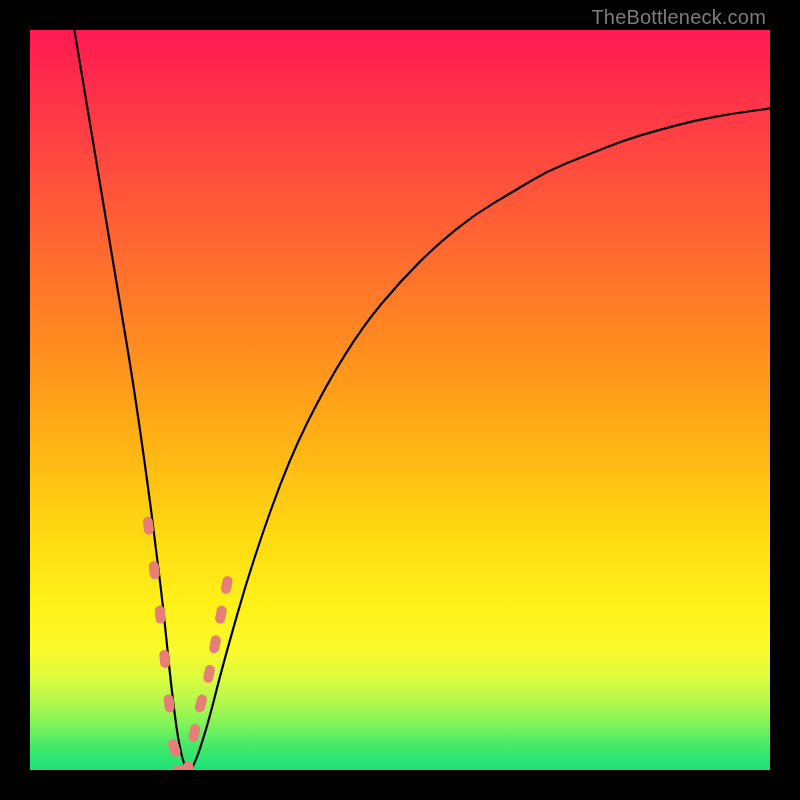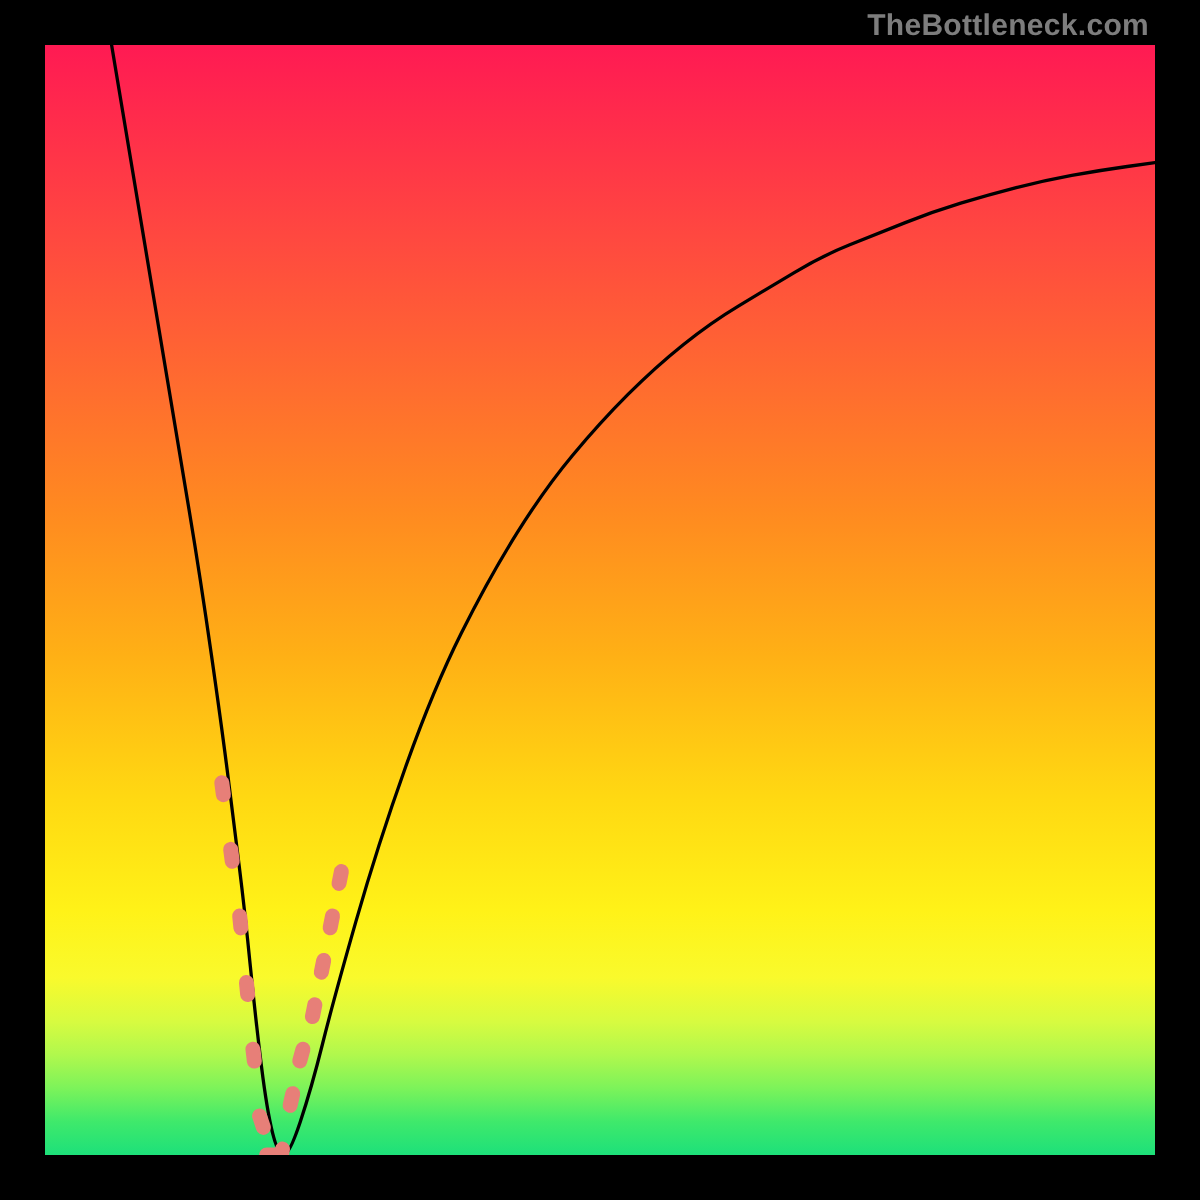--- a/index.html
+++ b/index.html
@@ -42,21 +42,21 @@
       #1de07a 100%
     );
   }
   .watermark {
     position: absolute;
     top: 6px;
     right: 34px;
     color: #7d7d7d;
     font-size: 20px;
     letter-spacing: 0.2px;
-    font-weight: 700;
+    font-weight: 400;
     user-select: none;
   }
   svg.curve {
     position: absolute;
     left: 0;
     top: 0;
     width: 740px;
     height: 740px;
   }
   .marker {

